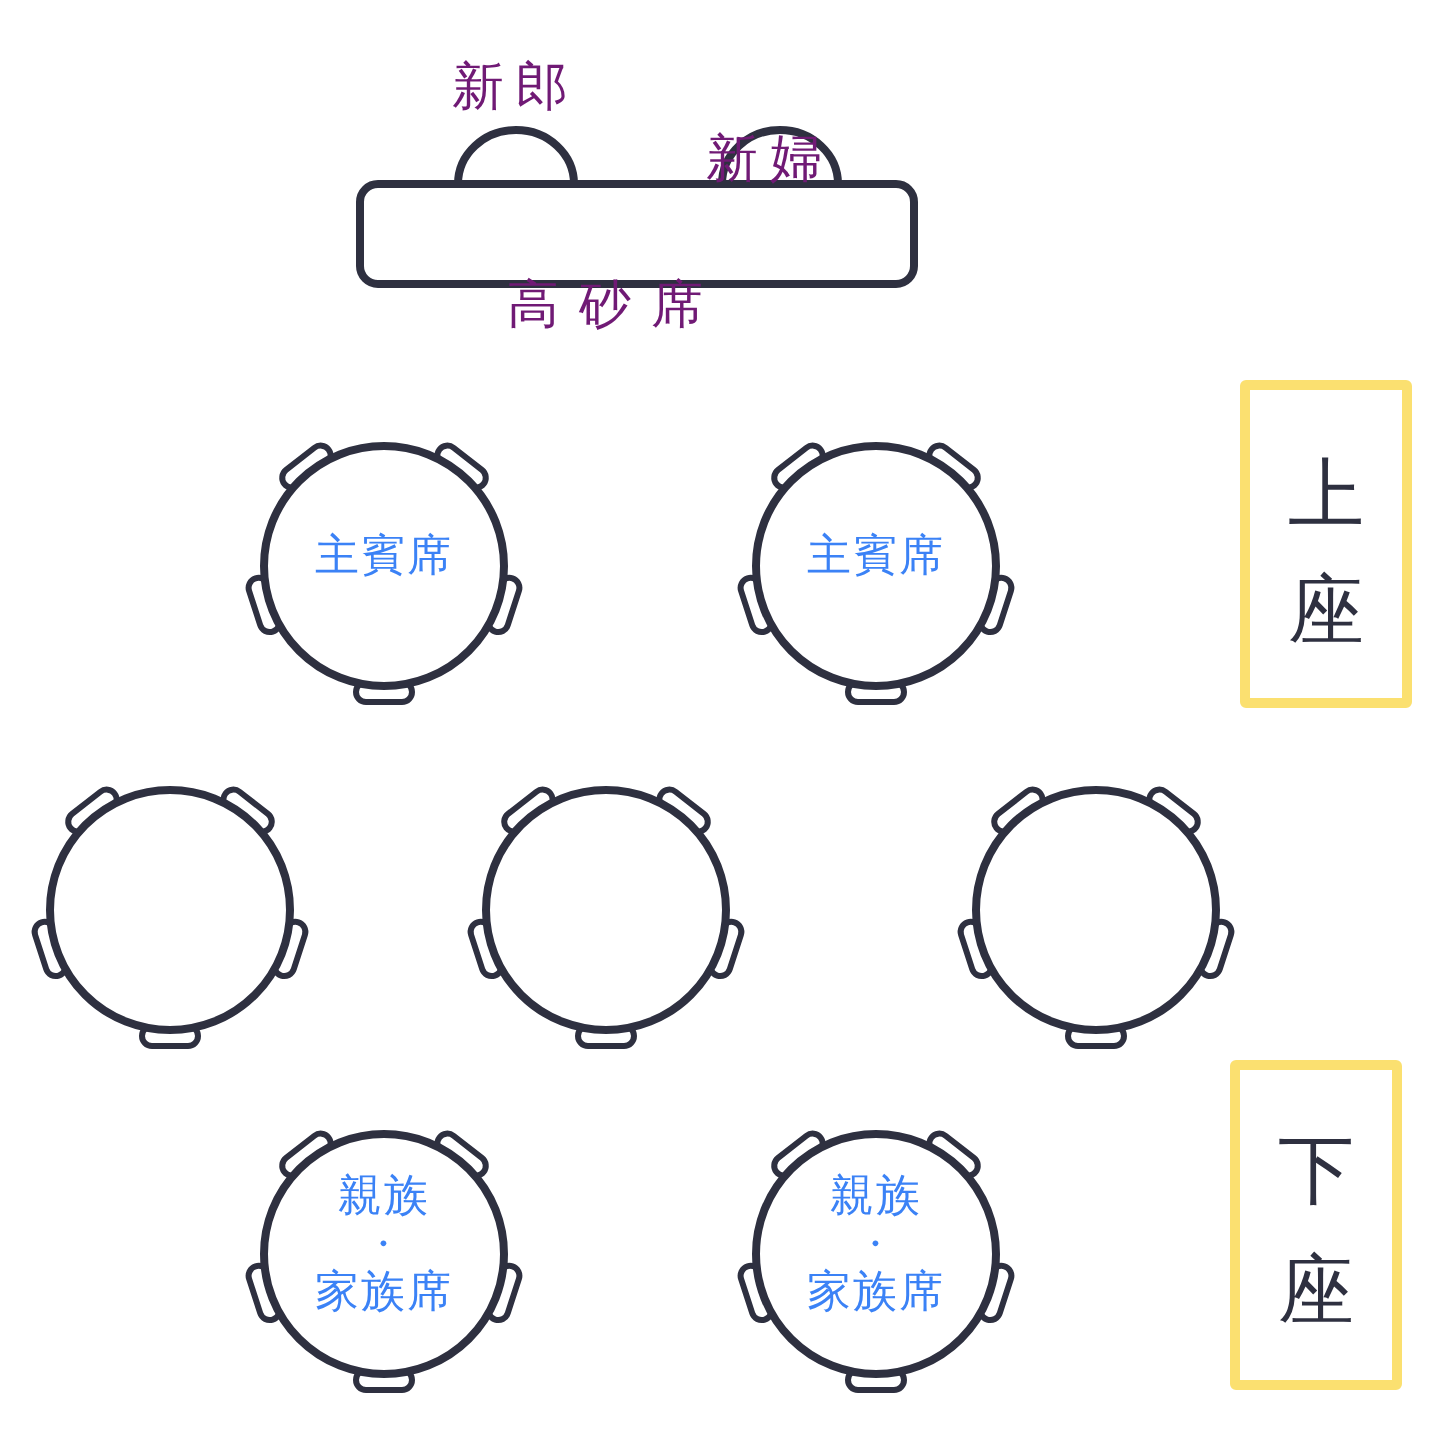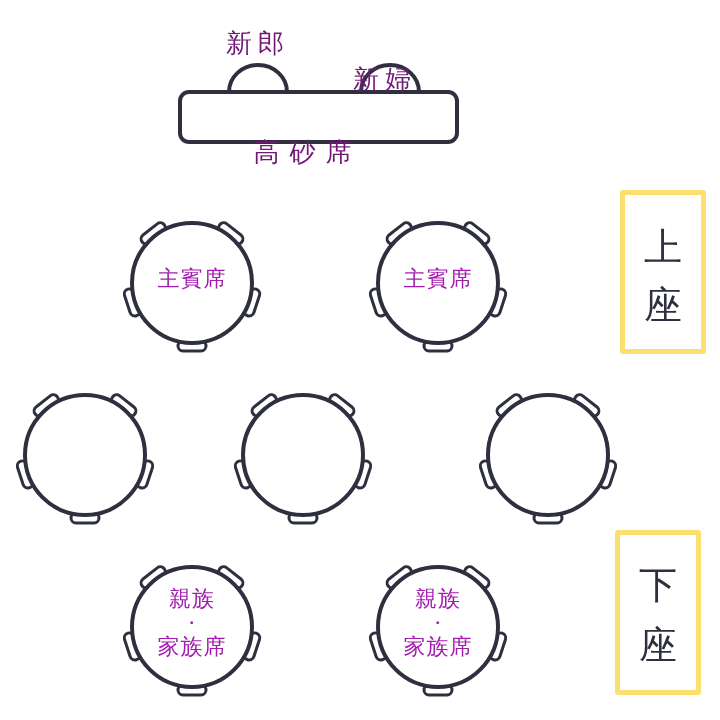--- a/index.html
+++ b/index.html
@@ -1,20 +1,20 @@
 <!DOCTYPE html>
 <html><head>
 <meta charset="utf-8">
 <style>
   html,body{margin:0;padding:0;background:#ffffff;}
   body{width:720px;height:720px;position:relative;overflow:hidden;font-family:"DejaVu Sans",sans-serif;}
   svg.layer{position:absolute;left:0;top:0;}
   .label{position:absolute;text-align:center;white-space:nowrap;font-family:"DejaVu Sans",sans-serif;}
   .role{font-size:26px;letter-spacing:6px;color:#701a75;}
-  .table-label{font-size:22px;color:#a21caf;letter-spacing:1px;line-height:28px;}
+  .table-label{font-size:22px;color:#3b82f6;letter-spacing:1px;line-height:28px;}
   .seat-box{position:absolute;border:5px solid #fbe070;border-radius:3px;box-sizing:border-box;background:#fff;}
   .seat-text{position:absolute;left:0;right:0;text-align:center;font-size:38px;color:#2e3040;line-height:52px;}
 </style>
 </head>
 <body>
 
 <svg class="layer" width="720" height="720" viewBox="0 0 720 720">
 
   <path d="M229,92 A29,27 0 0 1 287,92" fill="#fff" stroke="#2e3040" stroke-width="4"></path>
   <path d="M361,92 A29,27 0 0 1 419,92" fill="#fff" stroke="#2e3040" stroke-width="4"></path>

